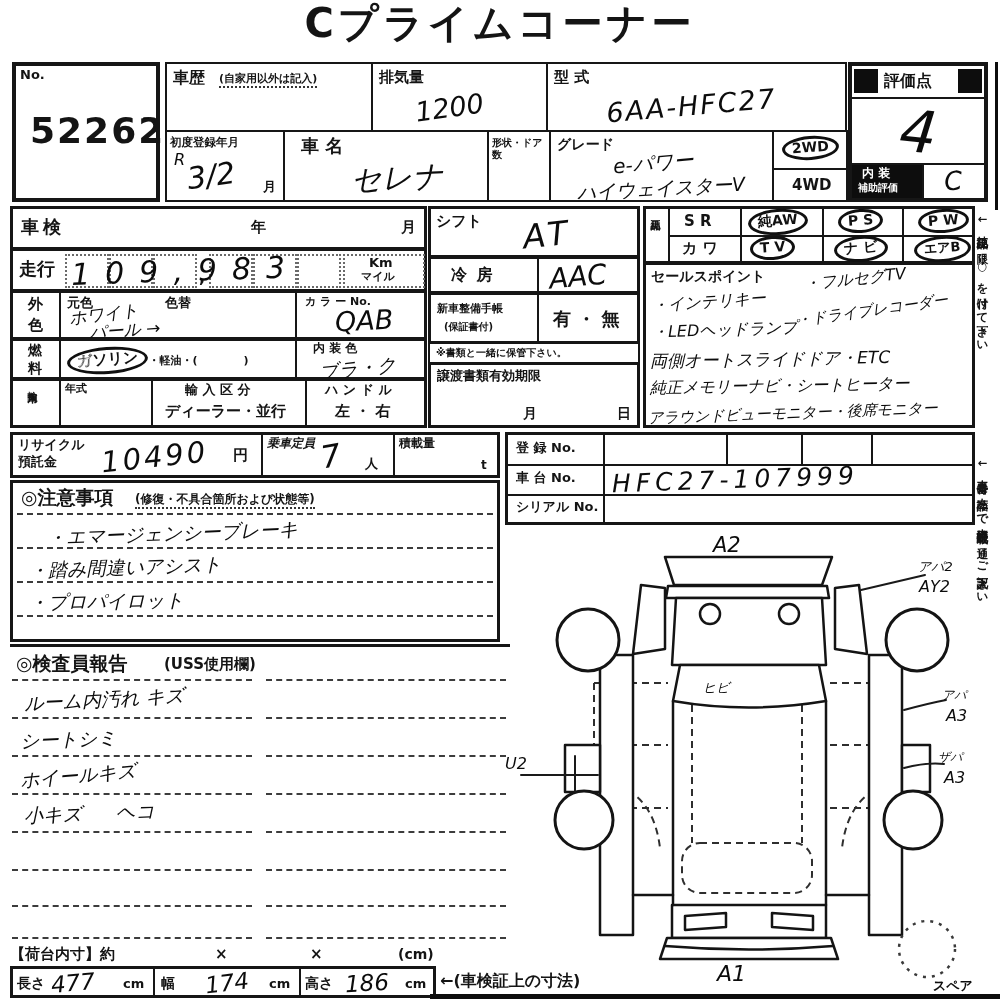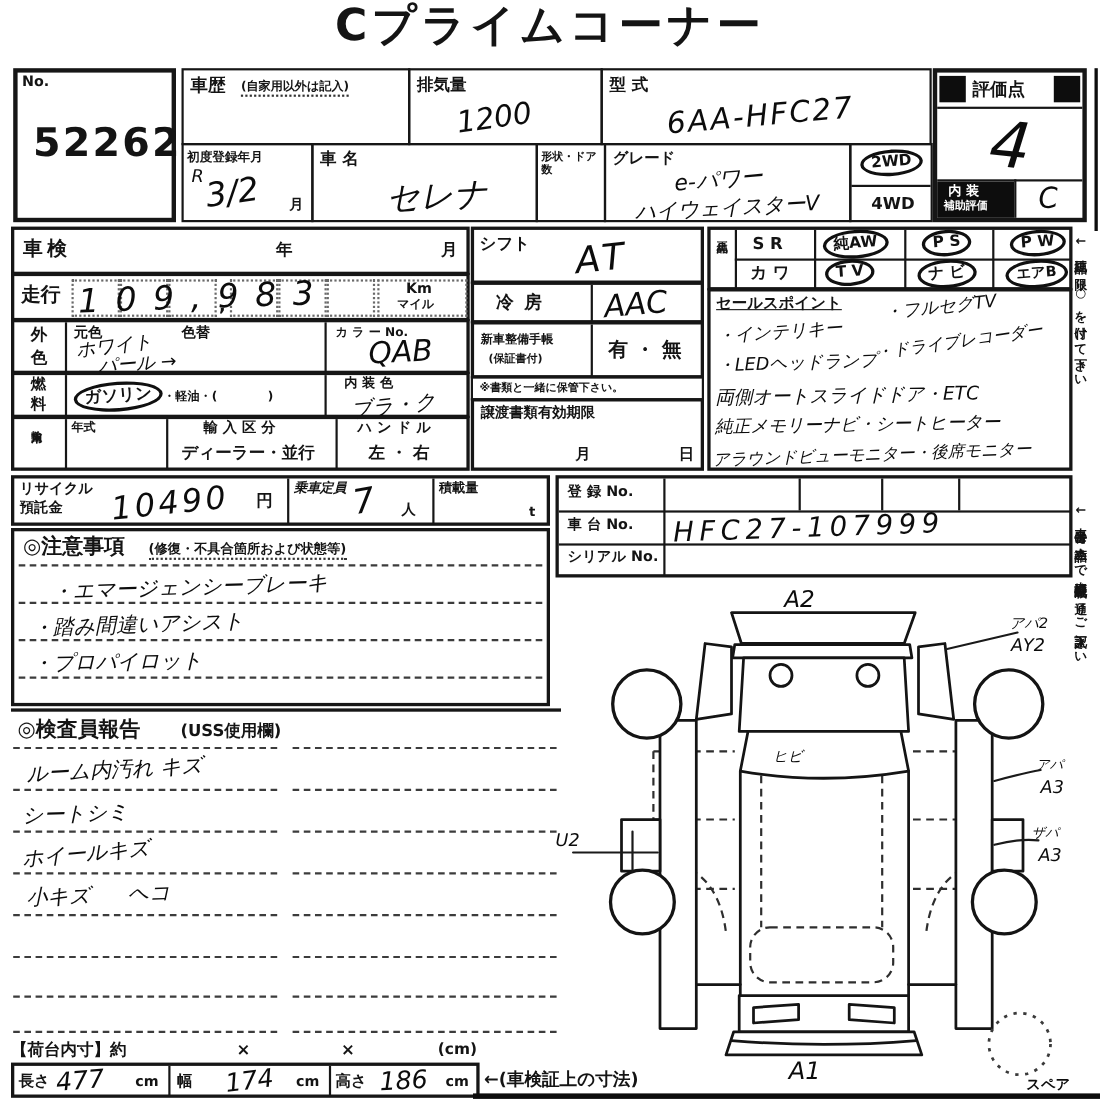--- a/index.html
+++ b/index.html
@@ -46,21 +46,21 @@
     <div class="hw" style="left:58px;top:26px;font-size:27px;letter-spacing:2px;transform:rotate(-5deg);">6AA-HFC27</div>
   </div>
 
   <div class="bx" style="left:165px;top:130px;width:120px;height:72px;">
     <div class="lb" style="left:3px;top:4px;font-size:11.5px;">初度登録年月</div>
     <div class="hw" style="left:7px;top:18px;font-size:16px;">R</div>
     <div class="hw" style="left:20px;top:26px;font-size:30px;transform:rotate(-8deg);">3/2</div>
     <div class="lb" style="left:96px;top:48px;font-size:13px;">月</div>
   </div>
   <div class="bx" style="left:283px;top:130px;width:206px;height:72px;">
-    <div class="lb" style="left:6px;top:4px;font-size:15px;">車 名</div>
+    <div class="lb" style="left:16px;top:4px;font-size:18px;">車 名</div>
     <div class="hw" style="left:66px;top:26px;font-size:30px;transform:rotate(-3deg);">セレナ</div>
   </div>
   <div class="bx" style="left:487px;top:130px;width:64px;height:72px;">
     <div class="lb" style="left:3px;top:5px;width:56px;font-size:10px;white-space:normal;">形状・ドア数</div>
   </div>
   <div class="bx" style="left:549px;top:130px;width:225px;height:72px;">
     <div class="lb" style="left:6px;top:4px;font-size:14px;">グレード</div>
     <div class="hw" style="left:62px;top:18px;font-size:20px;transform:rotate(-5deg);">e-パワー</div>
     <div class="hw" style="left:26px;top:44px;font-size:19px;transform:rotate(-3deg);">ハイウェイスターV</div>
   </div>
@@ -178,21 +178,21 @@
     <div class="abs" style="left:102px;top:0px;"><span class="circ" style="font-weight:bold;font-size:14px;">純AW</span></div>
     <div class="abs" style="left:192px;top:0px;"><span class="circ" style="font-weight:bold;font-size:14px;">P S</span></div>
     <div class="abs" style="left:272px;top:0px;"><span class="circ" style="font-weight:bold;font-size:14px;">P W</span></div>
     <div class="lb" style="left:36px;top:31px;font-size:15px;">カ ワ</div>
     <div class="abs" style="left:104px;top:27px;"><span class="circ" style="font-weight:bold;font-size:14px;">T V</span></div>
     <div class="abs" style="left:188px;top:27px;"><span class="circ" style="font-weight:bold;font-size:14px;">ナ ビ</span></div>
     <div class="abs" style="left:268px;top:27px;"><span class="circ" style="font-weight:bold;font-size:13px;">エアB</span></div>
   </div>
 
   <div class="bx b3" style="left:643px;top:262px;width:332px;height:166px;">
-    <div class="lb" style="left:5px;top:3px;font-size:14px;text-decoration:underline;">セールスポイント</div>
+    <div class="lb" style="left:5px;top:3px;font-size:14px;">セールスポイント</div>
     <div class="hw" style="left:158px;top:4px;font-size:16px;transform:rotate(-6deg);">・フルセグTV</div>
     <div class="hw" style="left:6px;top:27px;font-size:16px;transform:rotate(-4deg);">・インテリキー</div>
     <div class="hw" style="left:150px;top:36px;font-size:15px;transform:rotate(-8deg);">・ドライブレコーダー</div>
     <div class="hw" style="left:6px;top:55px;font-size:16px;transform:rotate(-2deg);">・LEDヘッドランプ</div>
     <div class="hw" style="left:4px;top:83px;font-size:17px;transform:rotate(-1deg);">両側オートスライドドア・ETC</div>
     <div class="hw" style="left:4px;top:111px;font-size:16px;transform:rotate(-1deg);">純正メモリーナビ・シートヒーター</div>
     <div class="hw" style="left:2px;top:139px;font-size:15px;transform:rotate(-2deg);">アラウンドビューモニター・後席モニター</div>
   </div>
 
   <div class="bx b3" style="left:10px;top:432px;width:490px;height:46px;">

